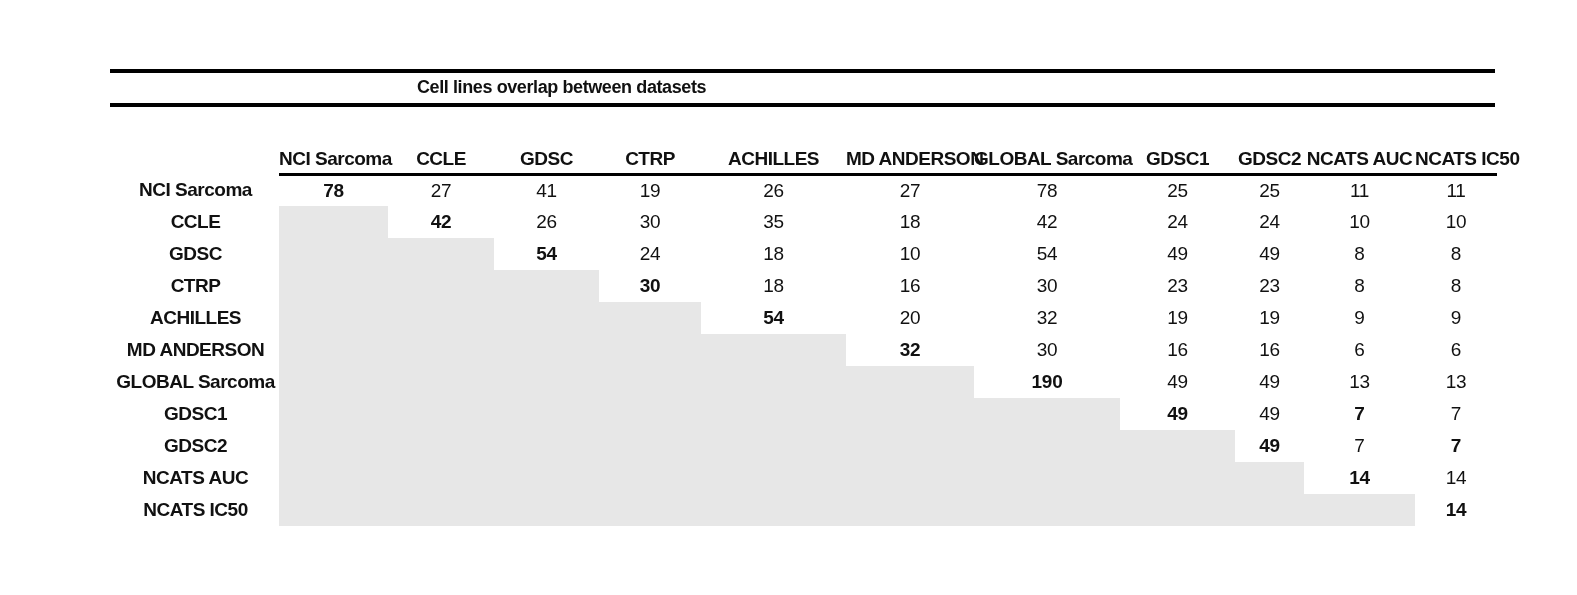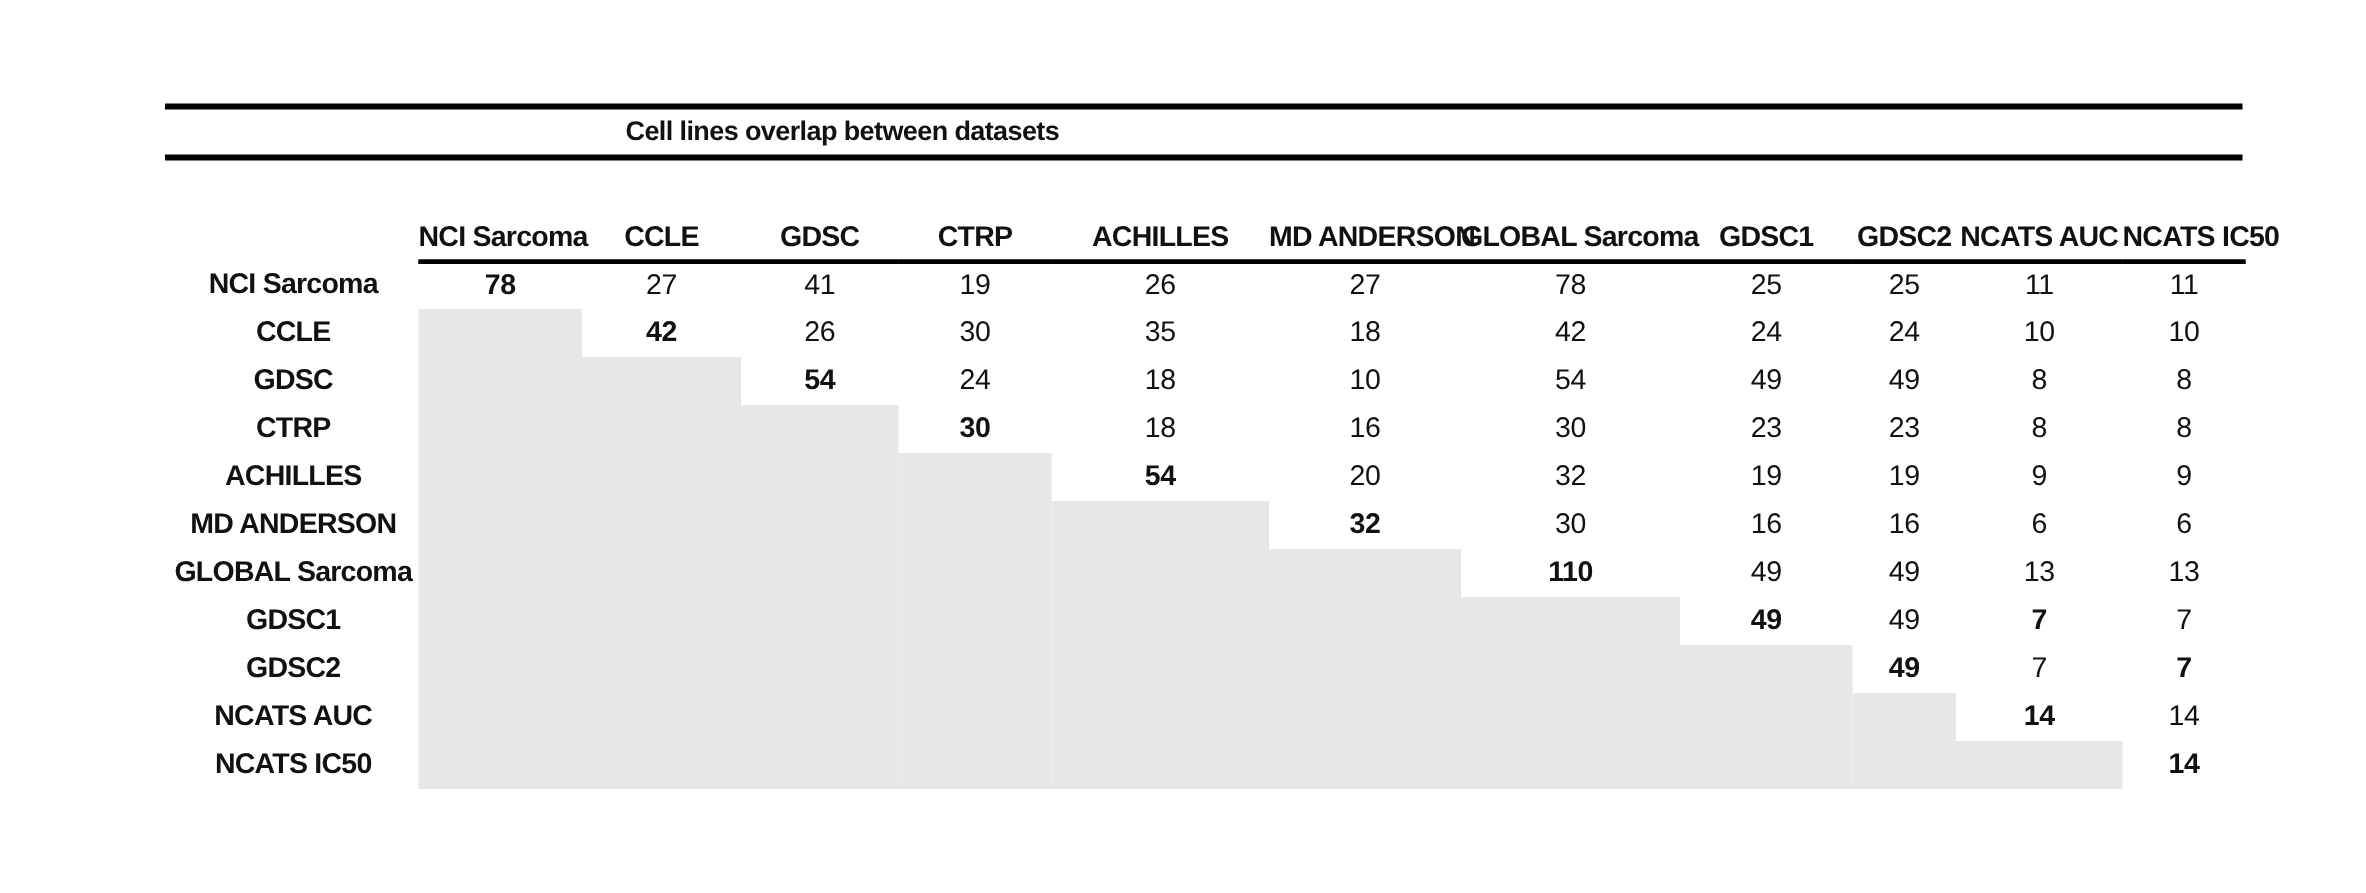--- a/index.html
+++ b/index.html
@@ -190,21 +190,21 @@
           <td>6</td>
         </tr>
         <tr class="data-row">
           <th class="row-label">GLOBAL Sarcoma</th>
           <td class="shaded"></td>
           <td class="shaded"></td>
           <td class="shaded"></td>
           <td class="shaded"></td>
           <td class="shaded"></td>
           <td class="shaded"></td>
-          <td class="bold">110</td>
+          <td class="bold">190</td>
           <td>49</td>
           <td>49</td>
           <td>13</td>
           <td>13</td>
         </tr>
         <tr class="data-row">
           <th class="row-label">GDSC1</th>
           <td class="shaded"></td>
           <td class="shaded"></td>
           <td class="shaded"></td>

